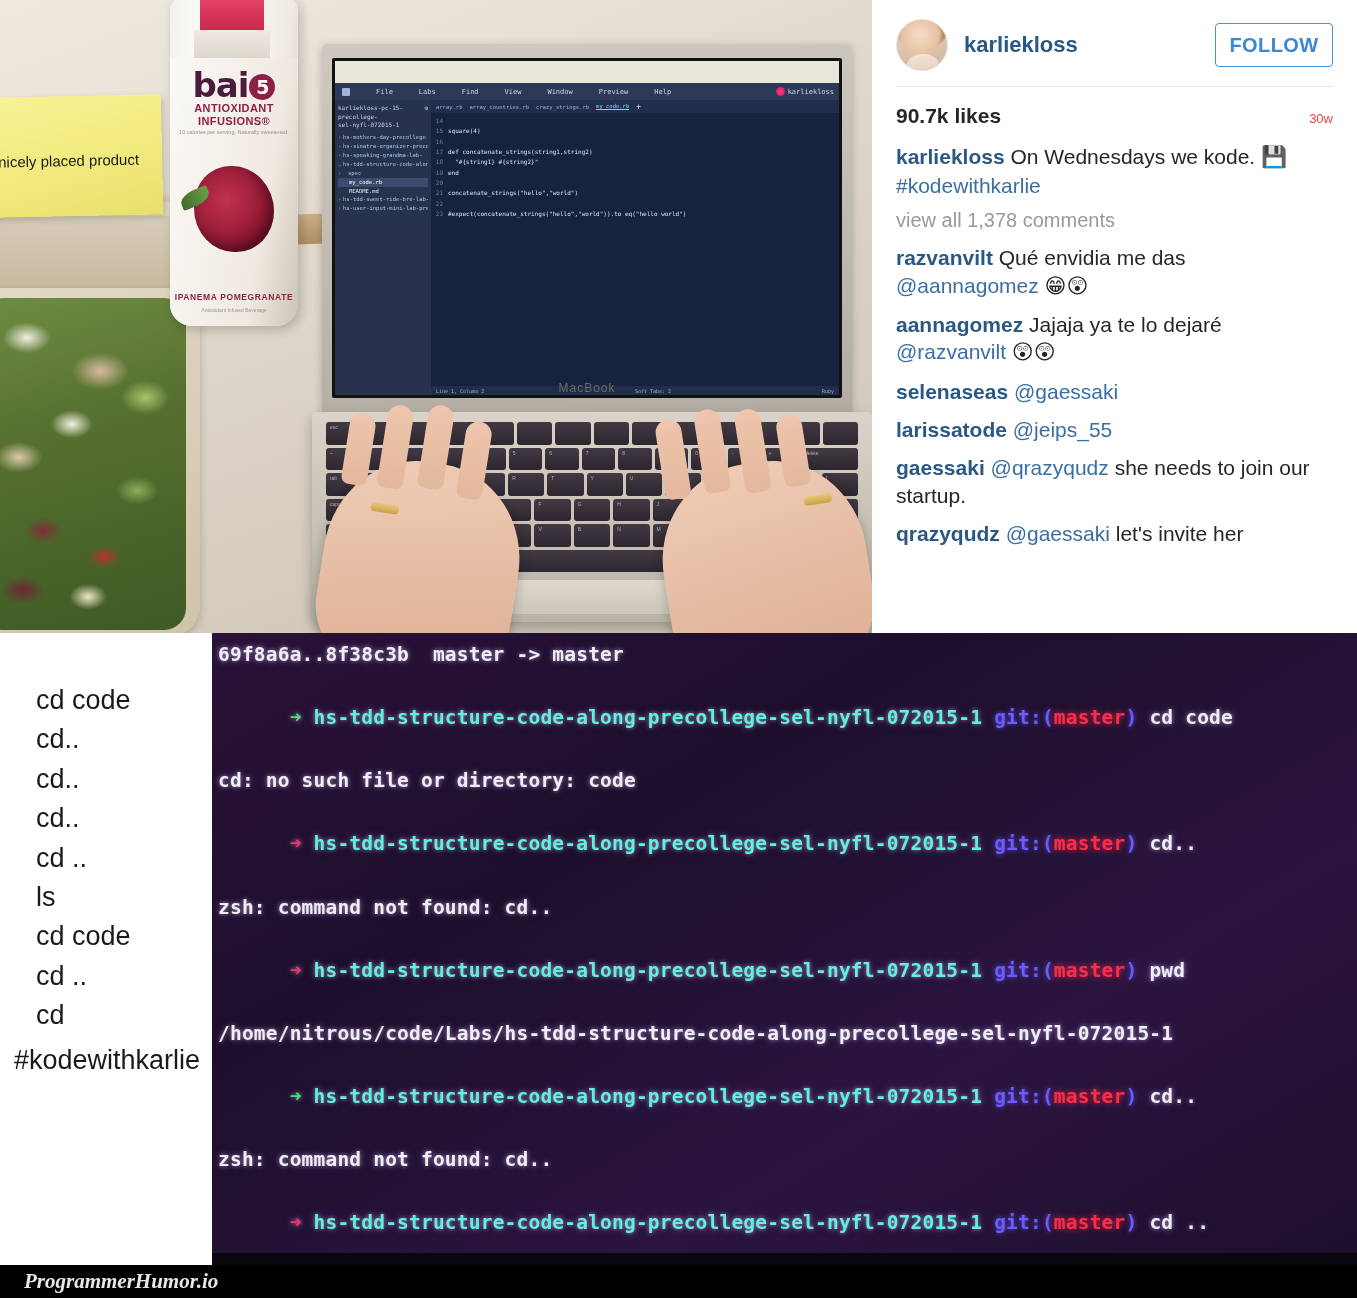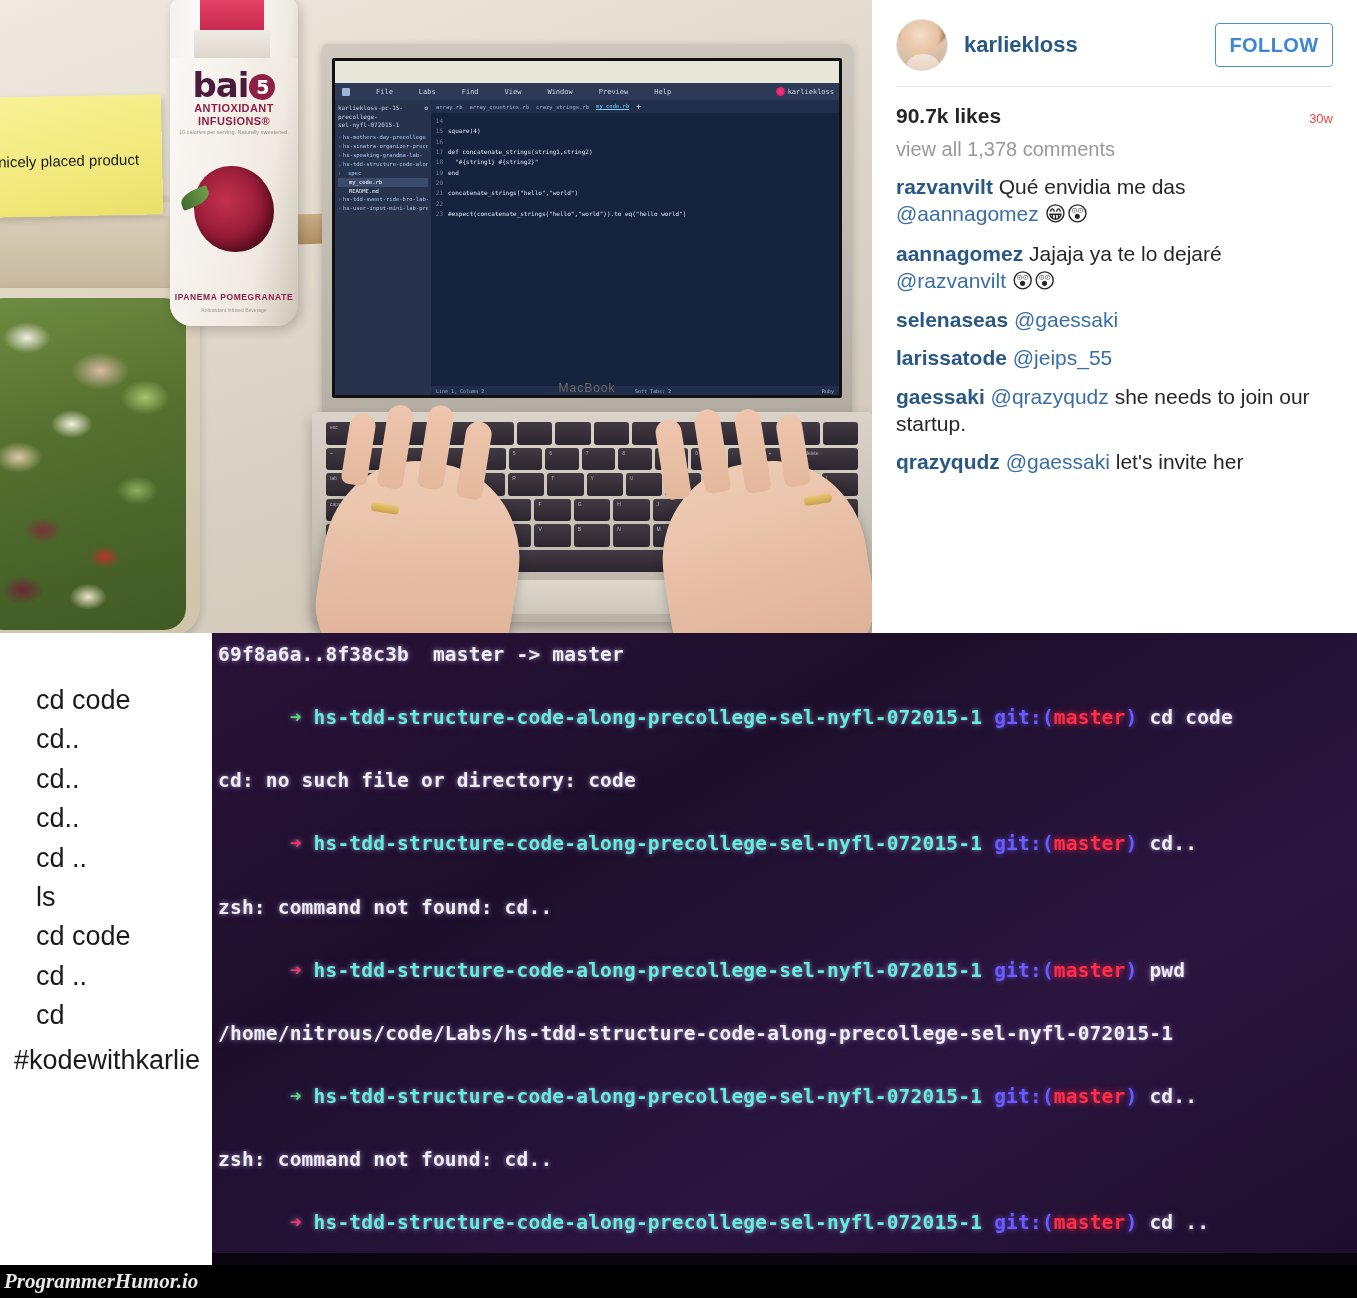--- a/index.html
+++ b/index.html
@@ -366,21 +366,21 @@
   }
 
   
   #watermark-bar {
     position:absolute; left:0; top:1265px; width:1357px; height:33px;
     background:#000000; display:flex; align-items:center;
   }
   #watermark {
     font-family:"Liberation Serif", serif;
     font-style:italic; font-weight:bold;
-    font-size:21px; color:#e8e8e8; padding-left:4px;
+    font-size:21px; color:#e8e8e8; padding-left:4px;margin-left:20px;
   }
 </style>
 </head>
 <body>
 
 <div id="top-panel">
 
   <div id="photo">
     <div class="desk"></div>
     <div class="desk-wood"></div>
@@ -726,20 +726,26 @@
       <div id="username">karliekloss</div>
       <button id="follow-btn">FOLLOW</button>
     </div>
     <div id="ig-divider"></div>
 
     <div class="meta-row">
       <div id="likes">90.7k likes</div>
       <div id="timestamp">30w</div>
     </div>
 
+    <div id="caption">
+      <span class="uname">karliekloss</span>
+      <span>On Wednesdays we kode.</span>
+      <span class="emoji">💾</span>
+      <span class="hashtag">#kodewithkarlie</span>
+    </div>
 
     <div id="view-comments">view all 1,378 comments</div>
 
     <div id="comment-list">
       <div class="comment">
         <span class="uname">razvanvilt</span><span> Qué envidia me das </span><span class="mention">@aannagomez</span> <span class="emoji">😁😲</span>
       </div>
       <div class="comment">
         <span class="uname">aannagomez</span><span> Jajaja ya te lo dejaré </span><span class="mention">@razvanvilt</span> <span class="emoji">😲😲</span>
       </div>

